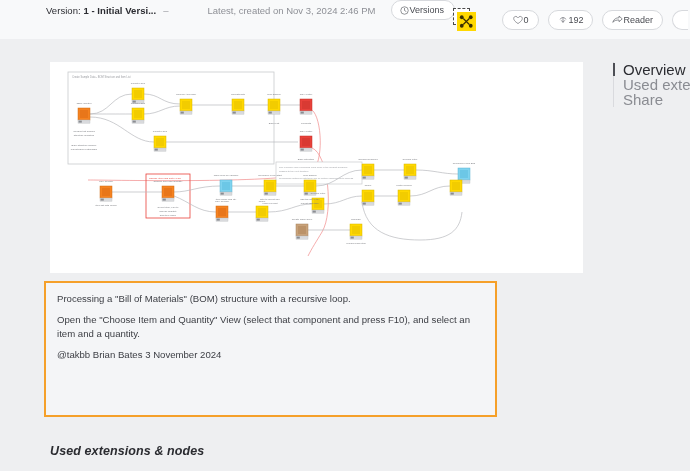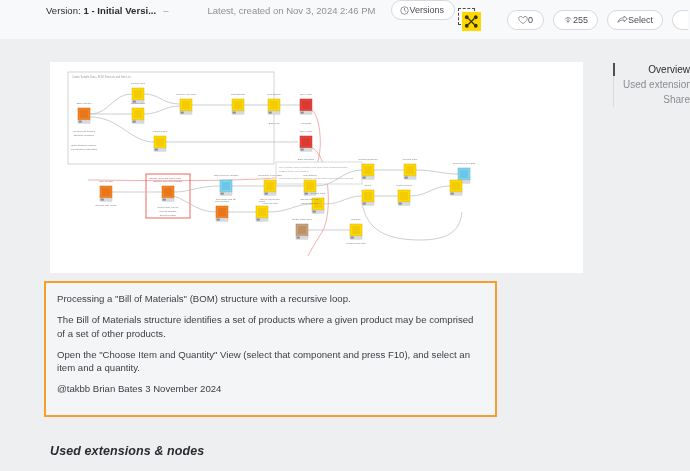--- a/index.html
+++ b/index.html
@@ -109,23 +109,23 @@
   .toc {
     position: absolute; left: 613px; top: 23px;
     width: 77px;
   }
   .toc-rail {
     position: absolute; left: 0; top: 0; width: 1px; height: 45px;
     background: #d9dade;
   }
   .toc-item {
     position: relative; padding-left: 10px;
-    font-size: 10px; color: #8a8c92;
+    font-size: 15px; color: #8a8c92;
     height: 15px; line-height: 15px;
-    white-space: nowrap; cursor: pointer; text-align: right;
+    white-space: nowrap; cursor: pointer;
   }
   .toc-item.active { color: #2b2c31; font-weight: 400; }
   .toc-item.active::before {
     content: ""; position: absolute; left: 0; top: 1px;
     width: 2px; height: 13px; background: #4d4f55;
   }
 </style>
 </head>
 <body>
 
@@ -161,28 +161,28 @@
         <path d="M7 12 C2 8.6 1 6.6 1 4.8 C1 3 2.4 2 3.8 2 C5 2 6.4 2.8 7 4 C7.6 2.8 9 2 10.2 2 C11.6 2 13 3 13 4.8 C13 6.6 12 8.6 7 12 Z" fill="none" stroke="#6e7076" stroke-width="1"></path>
       </svg>
       <span>0</span>
     </span>
 
     <span class="pill count-pill">
       <svg width="10" height="10" viewBox="0 0 14 14">
         <path d="M3 6.2 A4.3 4.3 0 0 1 11 6.2" fill="none" stroke="#6e7076" stroke-width="1"></path>
         <path d="M7 4.2 V10 M4.8 7.8 L7 10.2 L9.2 7.8" fill="none" stroke="#6e7076" stroke-width="1" stroke-linecap="round" stroke-linejoin="round"></path>
       </svg>
-      <span>255</span>
+      <span>192</span>
     </span>
 
     <span class="pill share-pill">
       <svg width="11" height="10" viewBox="0 0 14 12">
         <path d="M1 9 C2.5 4.2 6 3.2 9 3.2 V1 L13 4.6 L9 8.2 V6 C6 6 3 6.4 1 9 Z" fill="none" stroke="#6e7076" stroke-width="1" stroke-linejoin="round"></path>
       </svg>
-      <span>Select</span>
+      <span>Reader</span>
     </span>
 
     <span class="edge-pill"></span>
   </div>
 </div>
 
 <div class="main">
 
   <div class="canvas">
     <svg class="wf-svg" width="533" height="211" viewBox="0 0 533 211">
@@ -411,21 +411,20 @@
         <text x="220" y="142">rows relevant</text>
         <text x="260" y="138">add the qty of the</text>
         <text x="260" y="142">parent assembly</text>
         <text x="306" y="182">expand each item</text>
       </g>
     </svg>
   </div>
 
   <div class="desc-box">
     <p class="desc-p">Processing a "Bill of Materials" (BOM) structure with a recursive loop.</p>
-    <p class="desc-p">The Bill of Materials structure identifies a set of products where a given product may be comprised of a set of other products.</p>
     <p class="desc-p">Open the "Choose Item and Quantity" View (select that component and press F10), and select an item and a quantity.</p>
     <p class="desc-p">@takbb Brian Bates 3 November 2024</p>
   </div>
 
   <div class="sec-head">Used extensions &amp; nodes</div>
 
   <div class="toc">
     <span class="toc-rail"></span>
     <div class="toc-item active">Overview</div>
     <div class="toc-item">Used extensions &amp;</div>

